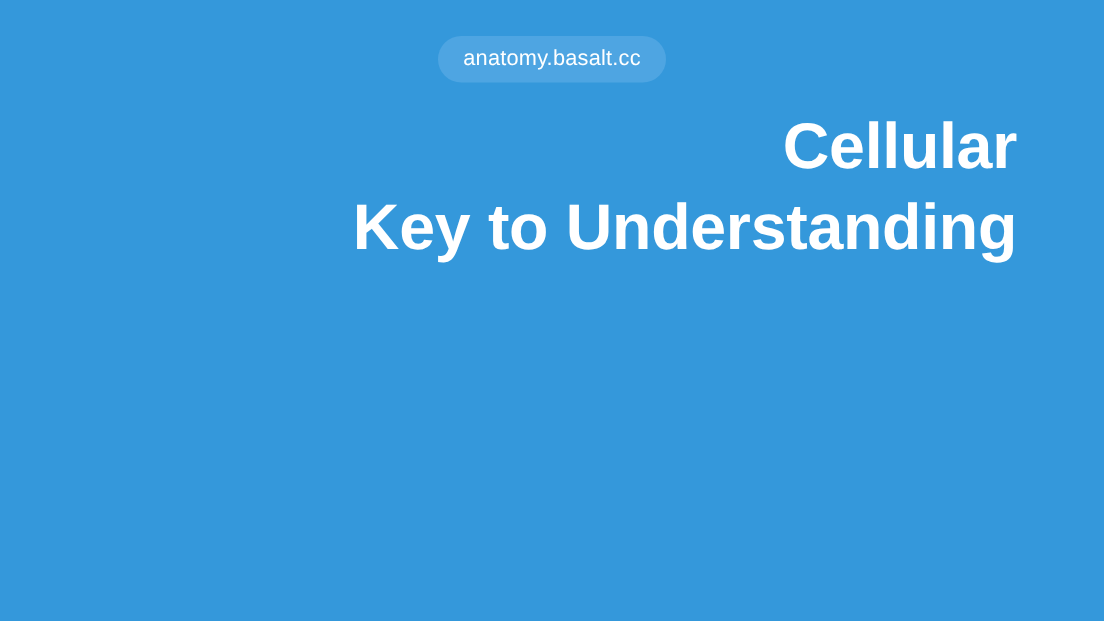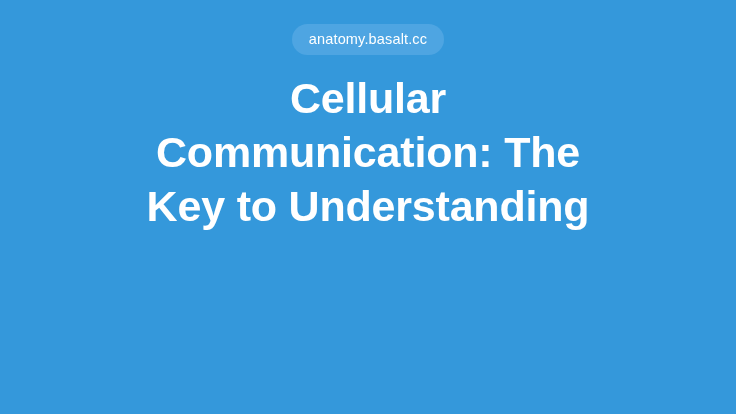--- a/index.html
+++ b/index.html
@@ -50,35 +50,34 @@
     padding: 0 58px;
     width: 100%;
     box-sizing: border-box;
     margin-top: 16px;
     color: #ffffff;
     font-family: "Liberation Sans", sans-serif;
     font-size: 43px;
     font-weight: 700;
     line-height: 54px;
     letter-spacing: -0.2px;
-    text-align: center;
+    text-align: right;
     word-wrap: break-word;
     -webkit-font-smoothing: antialiased;
   }
 
   #headline .hl-line {
     display: block;
   }
 </style>
 </head>
 <body>
 
 <div id="hero-card">
 
   <div id="site-badge">anatomy.basalt.cc</div>
 
   <h1 id="headline">
     <span class="hl-line">Cellular</span>
-    <span class="hl-line">Communication: The</span>
     <span class="hl-line">Key to Understanding</span>
   </h1>
 
 </div>
 
 </body></html>

